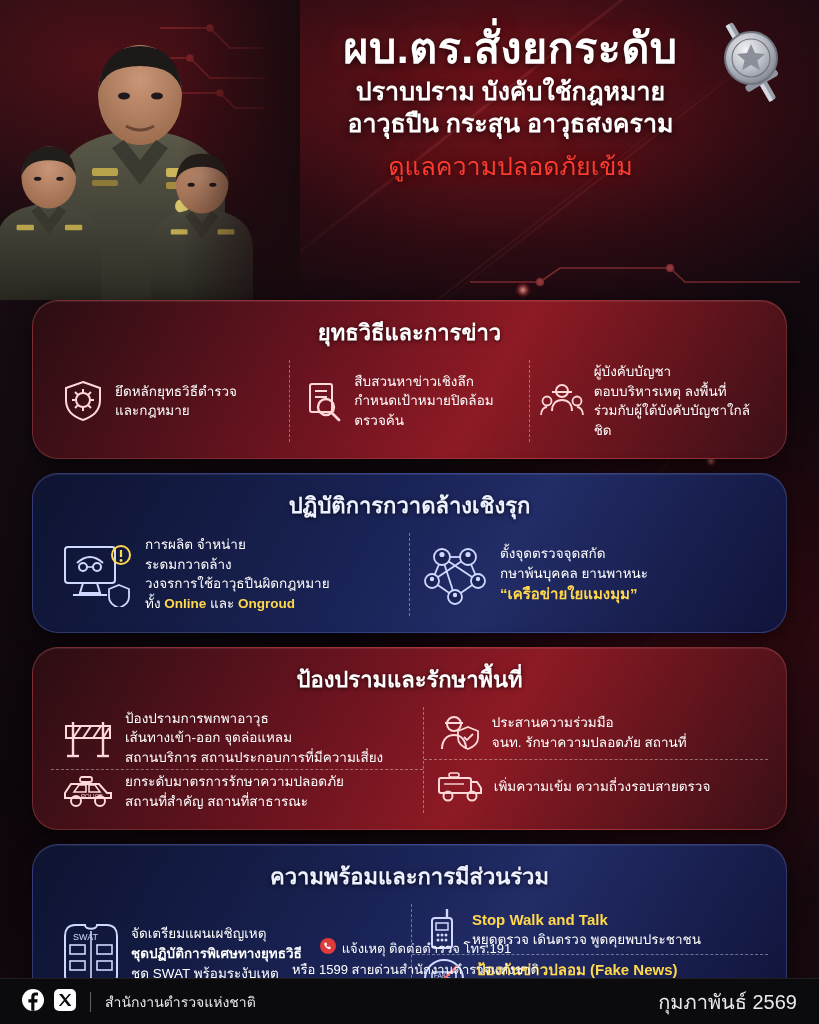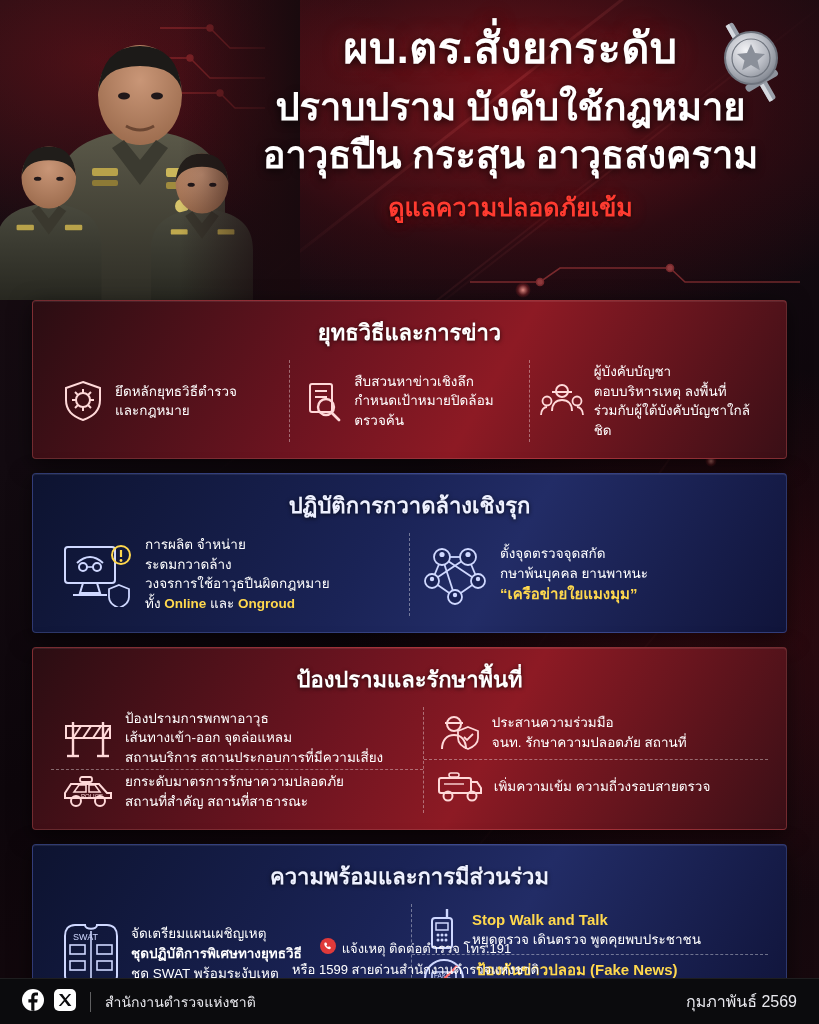--- a/index.html
+++ b/index.html
@@ -48,39 +48,39 @@
   .title-zone {
     position: absolute; left: 218px; top: 24px; right: 16px;
     text-align: center;
   }
   .title-main {
     font-size: 43px; font-weight: bold; color: #ffffff;
     letter-spacing: .5px; line-height: 1.12;
     text-shadow: 0 2px 10px rgba(0,0,0,.85), 0 0 22px rgba(255,70,70,.35);
   }
   .title-sub {
-    margin-top: 12px;
-    font-size: 38px; font-weight: bold; color: #ffffff; line-height: 1.26;
+    margin-top: 4px;
+    font-size: 25px; font-weight: bold; color: #ffffff; line-height: 1.26;
     text-shadow: 0 2px 8px rgba(0,0,0,.8);
   }
   .title-red {
     margin-top: 12px;
-    font-size: 25px; font-weight: bold; color: #ff3b30; line-height: 1.2;
+    font-size: 25px; font-weight: normal; color: #ff3b30; line-height: 1.2;
     text-shadow: 0 1px 6px rgba(0,0,0,.9), 0 0 16px rgba(255,40,40,.45);
   }
   .badge-emblem {
     position: absolute; right: 20px; top: 14px; width: 96px; height: 96px;
   }
 
   
   .panels { position: absolute; left: 0; top: 300px; width: 819px; }
   .panel {
     position: relative;
     margin: 0 32px 14px 32px;
-    border-radius: 4px;
+    border-radius: 26px;
     padding: 14px 18px 16px 18px;
     border: 1px solid rgba(255,255,255,0.16);
     box-shadow: 0 6px 22px rgba(0,0,0,.55), inset 0 1px 0 rgba(255,255,255,.08);
   }
   .panel.red {
     background: linear-gradient(120deg, #2a0d12 0%, #6d1420 40%, #8d1a24 60%, #3a0f16 100%);
     border-color: rgba(255,120,120,0.28);
   }
   .panel.blue {
     background: linear-gradient(120deg, #0d1330 0%, #1a2356 45%, #222c66 62%, #10143a 100%);
@@ -113,21 +113,21 @@
   .contact .line1 { display: flex; align-items: center; justify-content: center; gap: 6px; }
   .footerbar {
     position: absolute; left: 0; bottom: 0; width: 819px; height: 46px;
     background: #0b0b0d;
     display: flex; align-items: center; justify-content: space-between;
     padding: 0 22px;
     border-top: 1px solid rgba(255,255,255,.08);
   }
   .fleft { display: flex; align-items: center; gap: 10px; color: #e9e9ee; font-size: 14px; }
   .fdiv { width: 1px; height: 20px; background: rgba(255,255,255,.35); margin: 0 4px; }
-  .fright { color: #e9e9ee; font-size: 16px; text-align: center; }
+  .fright { color: #e9e9ee; font-size: 20px; text-align: center; }
   .topbar-accent { position: absolute; left: 0; top: 978px; width: 6px; height: 46px; background: #c01a22; }
 </style>
 </head>
 <body>
 
 <div class="poster">
 
   <div class="streak s1"></div>
   <div class="streak s2"></div>
   <div class="streak s3"></div>

